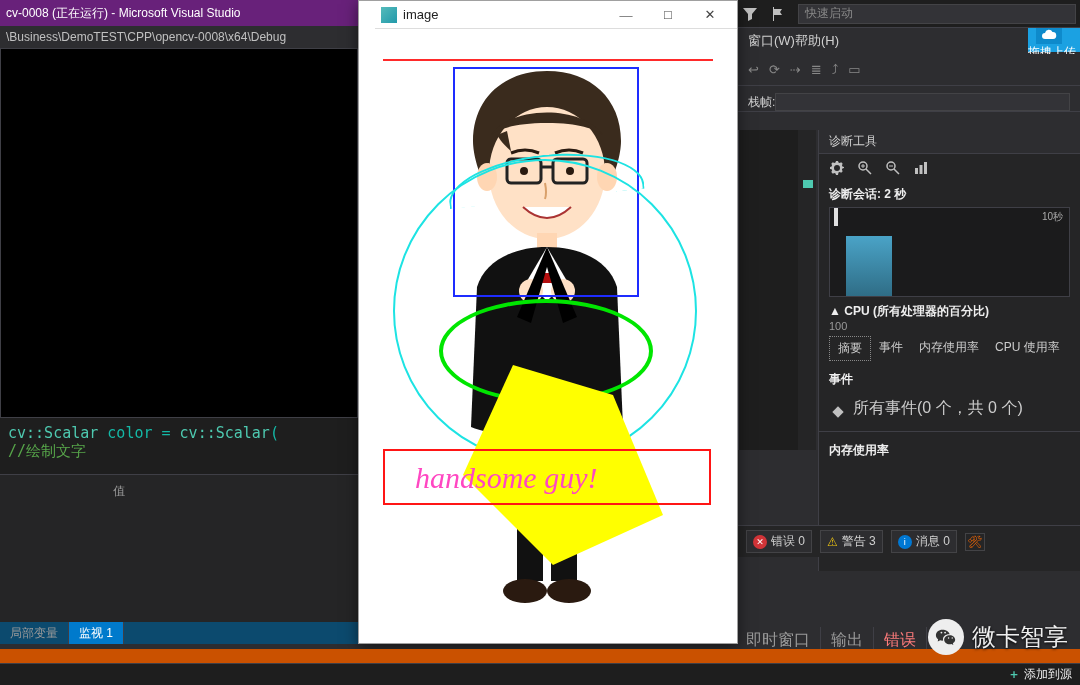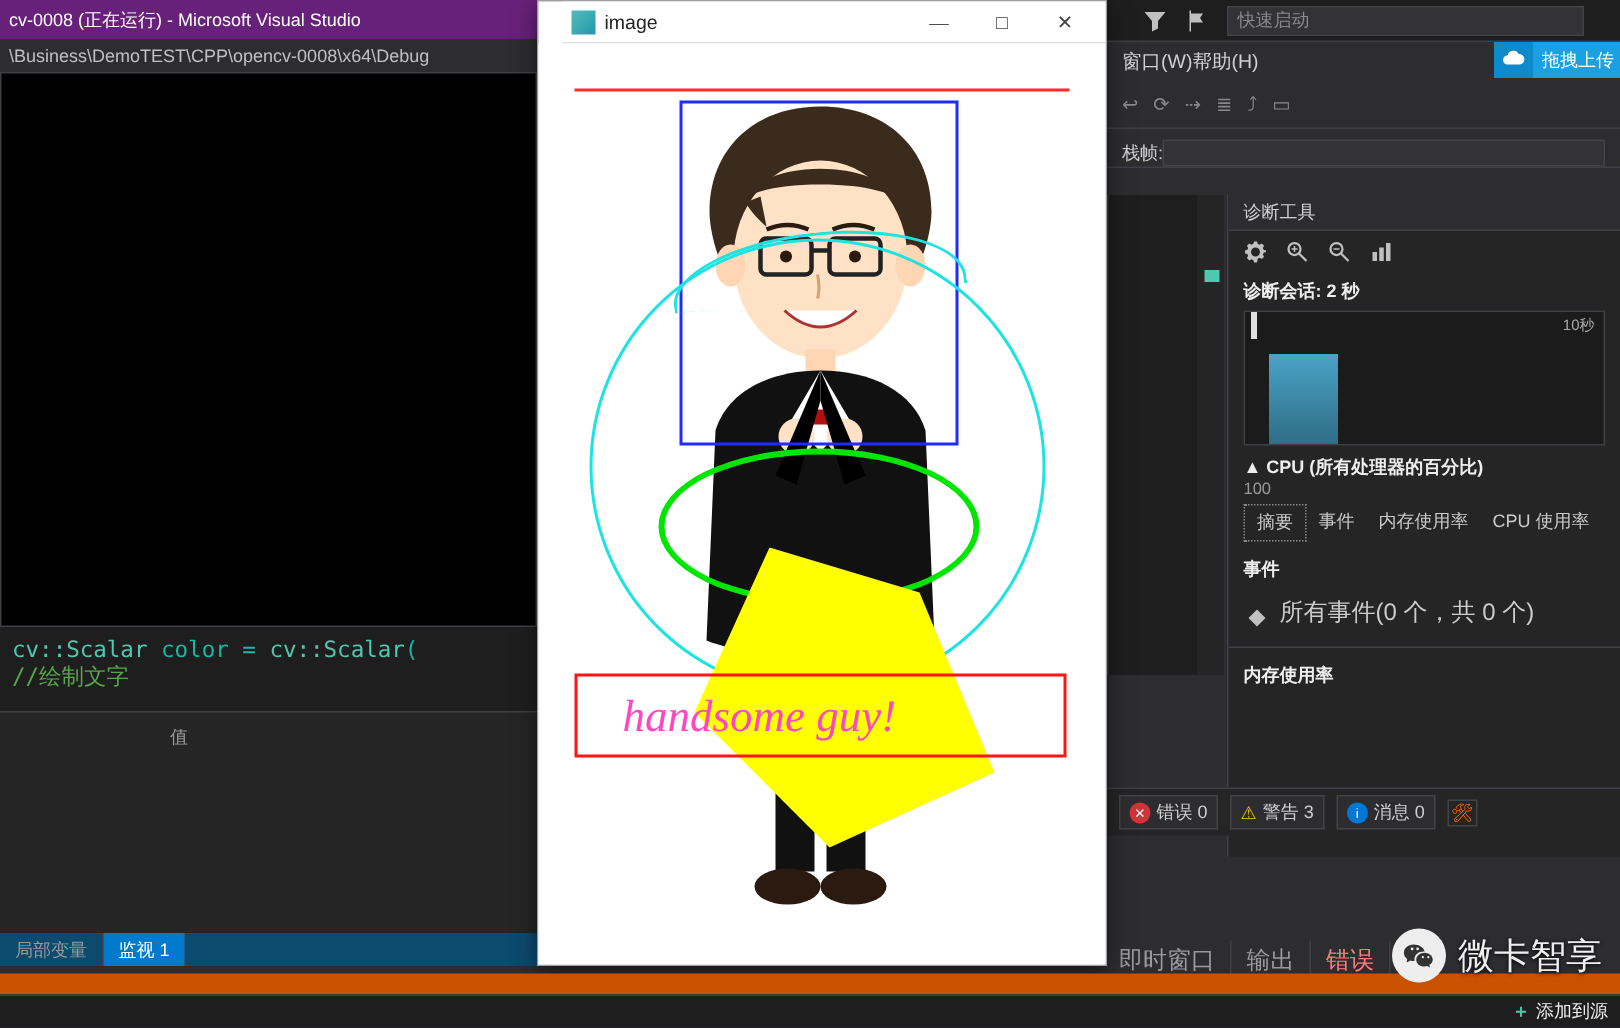--- a/index.html
+++ b/index.html
@@ -26,25 +26,25 @@
 
   
   .strip { position: absolute; left: 0; right: 0; bottom: 22px; height: 14px; background: #ca5100; }
 
   
   .footer { position: absolute; left: 0; right: 0; bottom: 0; height: 22px; background: #1e1e1e; border-top: 1px solid #3f3f46; display: flex; justify-content: flex-end; align-items: center; padding: 0 8px; font-size: 12px; color: #eee; }
   .footer .plus { color: #4ec9b0; margin-right: 4px; font-weight: bold; }
 
   
   .right-zone { position: absolute; top: 0; right: 0; width: 342px; height: 100%; background: #2d2d30; }
-  .rz-top { position: absolute; top: 0; left: 0; right: 0; height: 28px; background: #1e1e1e; display: flex; align-items: center; padding: 0 24px; gap: 12px; border-bottom: 1px solid #3f3f46; }
+  .rz-top { position: absolute; top: 0; left: 0; right: 0; height: 28px; background: #1e1e1e; display: flex; align-items: center; padding: 0 4px; gap: 12px; border-bottom: 1px solid #3f3f46; }
   .rz-top .ico { width: 16px; height: 16px; color: #c0c0c0; }
   .quick-launch { flex: 1; background: #333337; border: 1px solid #434346; height: 20px; color: #888; font-size: 12px; padding: 0 6px; display: flex; align-items: center; }
   .rz-menus { position: absolute; top: 28px; left: 0; right: 0; height: 26px; background: #2d2d30; display: flex; align-items: center; padding: 0 10px; font-size: 13px; }
-  .upload-btn { position: absolute; right: 0; top: 28px; height: 24px; background: #1ba1e2; color: #fff; display: flex; align-items: center; padding: 0 4px 0 0; font-size: 12px; }
+  .upload-btn { position: absolute; right: 0; top: 28px; height: 24px; background: #1ba1e2; color: #fff; display: flex; align-items: center; padding: 0 4px 0 0; font-size: 12px; flex-direction: column; }
   .upload-btn .ub-icon { width: 26px; height: 24px; background: #0e8acb; display: inline-flex; align-items: center; justify-content: center; margin-right: 6px; }
 
   .rz-toolbar2 { position: absolute; top: 54px; left: 0; right: 0; height: 32px; background: #2d2d30; border-bottom: 1px solid #3f3f46; display: flex; align-items: center; gap: 10px; padding: 0 10px; color: #888; }
   .rz-stackframe { position: absolute; top: 86px; left: 0; right: 0; height: 26px; background: #2d2d30; border-bottom: 1px solid #3f3f46; display: flex; align-items: flex-end; padding: 0 10px; font-size: 12px; }
   .rz-stackframe input { flex: 1; background: #333337; border: 1px solid #434346; height: 18px; color: #888; font-size: 11px; }
 
   .diag-panel { position: absolute; top: 130px; right: 0; width: 262px; bottom: 114px; background: #252526; border-left: 1px solid #3f3f46; }
   .diag-panel .hdr { height: 24px; background: #2d2d30; border-bottom: 1px solid #3f3f46; display: flex; align-items: center; padding: 0 10px; font-size: 12px; }
   .diag-panel .tool-row { height: 28px; display: flex; align-items: center; padding: 0 10px; gap: 12px; color: #c0c0c0; }
   .diag-panel .session { padding: 4px 10px; font-size: 12px; font-weight: bold; color: #eee; }

